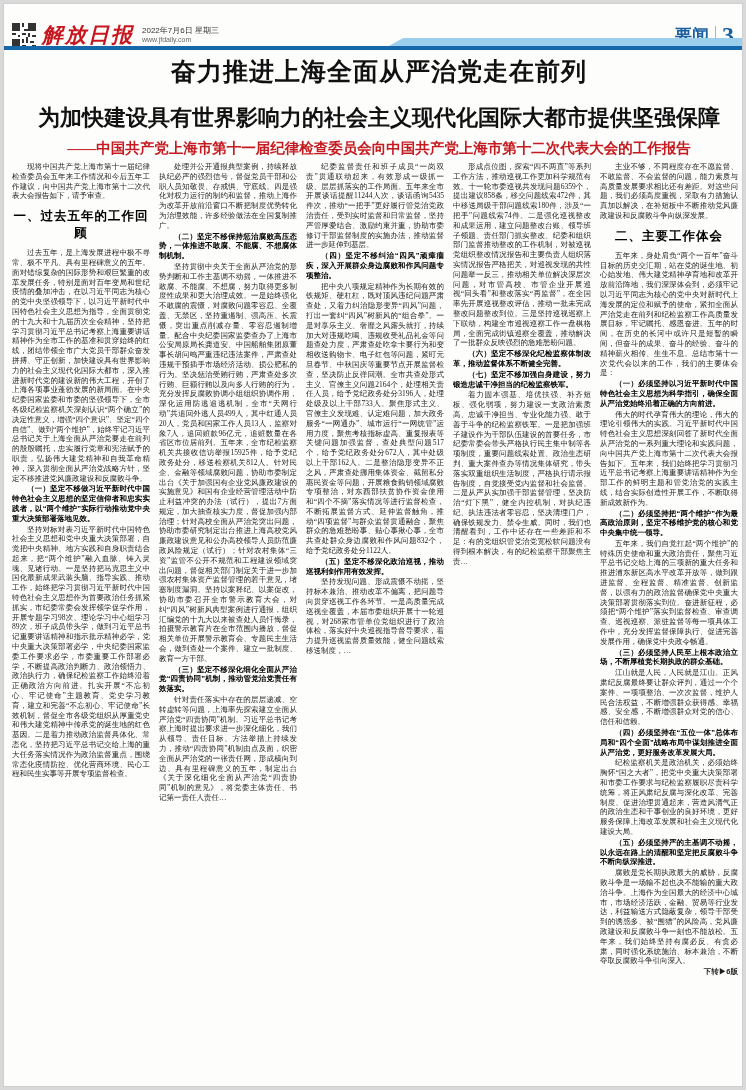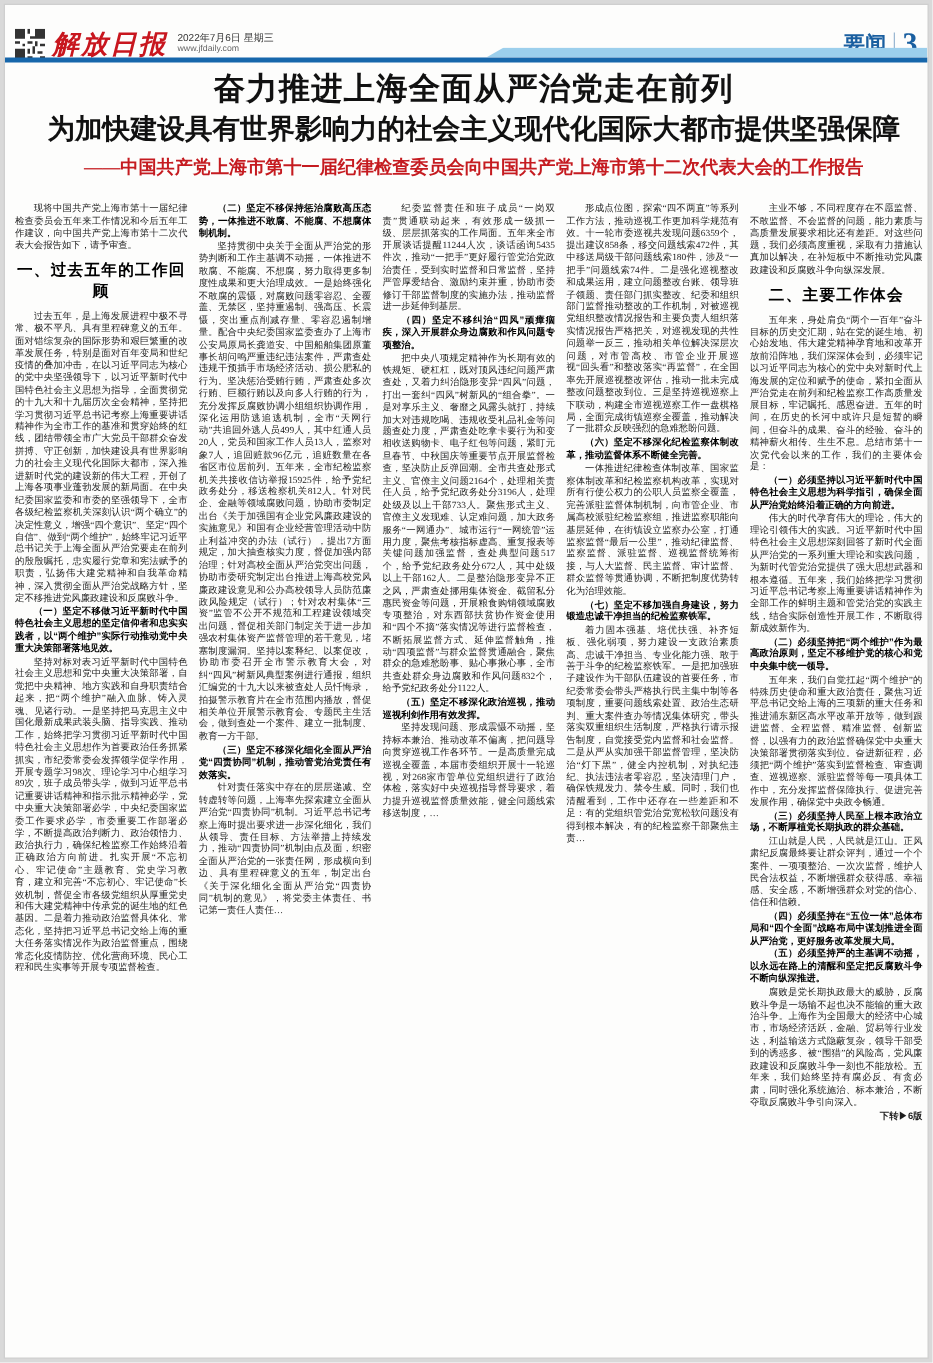--- a/index.html
+++ b/index.html
@@ -24,21 +24,21 @@
   
   .band{position:absolute;top:34px;left:0;right:0;height:13px;}
   .band-light{position:absolute;right:0;left:385px;top:0;height:8px;background:#9ccfec;
               clip-path:polygon(14px 0,100% 0,100% 100%,0 100%);}
   .band-rule{position:absolute;left:0;right:0;top:8px;height:4px;background:#1767ab;}
 
   
   .headline{position:absolute;top:52px;left:22px;right:10px;text-align:center;
             font-family:"Liberation Sans","DejaVu Sans",sans-serif;color:#111;}
   .hl1{font-size:25px;font-weight:bold;letter-spacing:1px;line-height:1.2;}
-  .hl2{font-size:22px;font-weight:bold;letter-spacing:0;line-height:1.25;margin-top:3px;}
+  .hl2{font-size:22px;font-weight:bold;letter-spacing:0;line-height:1.25;margin-top:18px;}
   .subtitle{margin-top:7px;font-family:"Liberation Serif",serif;font-weight:bold;
             font-size:14.5px;color:#c51b20;letter-spacing:0;}
   .dateline{margin-top:3px;font-size:10px;color:#222;}
 
   
   .article{position:absolute;top:158px;left:8px;right:8px;bottom:30px;display:flex;gap:9px;}
   .col{width:138px;flex:0 0 138px;height:100%;overflow:hidden;}
   .col .p, .col .bold, .col .cont{
       font-size:7.5px;line-height:9.8px;text-align:justify;color:#1c1c1c;
       font-family:"Liberation Serif","DejaVu Serif",serif;margin:0 0 1px 0;}
@@ -84,49 +84,50 @@
 
   <div class="article">
       <div class="col">
         <div class="p">现将中国共产党上海市第十一届纪律检查委员会五年来工作情况和今后五年工作建议，向中国共产党上海市第十二次代表大会报告如下，请予审查。</div>
         <div class="h1">一、过去五年的工作回顾</div>
         <div class="p">过去五年，是上海发展进程中极不寻常、极不平凡、具有里程碑意义的五年。面对错综复杂的国际形势和艰巨繁重的改革发展任务，特别是面对百年变局和世纪疫情的叠加冲击，在以习近平同志为核心的党中央坚强领导下，以习近平新时代中国特色社会主义思想为指导，全面贯彻党的十九大和十九届历次全会精神，坚持把学习贯彻习近平总书记考察上海重要讲话精神作为全市工作的基准和贯穿始终的红线，团结带领全市广大党员干部群众奋发拼搏、守正创新，加快建设具有世界影响力的社会主义现代化国际大都市，深入推进新时代党的建设新的伟大工程，开创了上海各项事业蓬勃发展的新局面。在中央纪委国家监委和市委的坚强领导下，全市各级纪检监察机关深刻认识“两个确立”的决定性意义，增强“四个意识”、坚定“四个自信”、做到“两个维护”，始终牢记习近平总书记关于上海全面从严治党要走在前列的殷殷嘱托，忠实履行党章和宪法赋予的职责，弘扬伟大建党精神和自我革命精神，深入贯彻全面从严治党战略方针，坚定不移推进党风廉政建设和反腐败斗争。</div>
         <div class="bold">（一）坚定不移做习近平新时代中国特色社会主义思想的坚定信仰者和忠实实践者，以“两个维护”实际行动推动党中央重大决策部署落地见效。</div>
         <div class="p">坚持对标对表习近平新时代中国特色社会主义思想和党中央重大决策部署，自觉把中央精神、地方实践和自身职责结合起来，把“两个维护”融入血脉、铸入灵魂、见诸行动。一是坚持把马克思主义中国化最新成果武装头脑、指导实践、推动工作，始终把学习贯彻习近平新时代中国特色社会主义思想作为首要政治任务抓紧抓实，市纪委常委会发挥领学促学作用，开展专题学习98次、理论学习中心组学习89次，班子成员带头学，做到习近平总书记重要讲话精神和指示批示精神必学，党中央重大决策部署必学，中央纪委国家监委工作要求必学，市委重要工作部署必学，不断提高政治判断力、政治领悟力、政治执行力，确保纪检监察工作始终沿着正确政治方向前进。扎实开展“不忘初心、牢记使命”主题教育、党史学习教育，建立和完善“不忘初心、牢记使命”长效机制，督促全市各级党组织从厚重党史和伟大建党精神中传承党的诞生地的红色基因。二是着力推动政治监督具体化、常态化，坚持把习近平总书记交给上海的重大任务落实情况作为政治监督重点，围绕常态化疫情防控、优化营商环境、民心工程和民生实事等开展专项监督检查。</div>
       </div>
       <div class="col">
+        <div class="p">处理并公开通报典型案例，持续释放执纪必严的强烈信号，督促党员干部和公职人员知敬畏、存戒惧、守底线。四是强化对权力运行的制约和监督，推动上海作为改革开放前沿窗口不断把制度优势转化为治理效能，许多经验做法在全国复制推广。</div>
         <div class="bold">（二）坚定不移保持惩治腐败高压态势，一体推进不敢腐、不能腐、不想腐体制机制。</div>
         <div class="p">坚持贯彻中央关于全面从严治党的形势判断和工作主基调不动摇，一体推进不敢腐、不能腐、不想腐，努力取得更多制度性成果和更大治理成效。一是始终强化不敢腐的震慑，对腐败问题零容忍、全覆盖、无禁区，坚持重遏制、强高压、长震慑，突出重点削减存量、零容忍遏制增量。配合中央纪委国家监委查办了上海市公安局原局长龚道安、中国船舶集团原董事长胡问鸣严重违纪违法案件，严肃查处违规干预插手市场经济活动、损公肥私的行为。坚决惩治受贿行贿，严肃查处多次行贿、巨额行贿以及向多人行贿的行为，充分发挥反腐败协调小组组织协调作用，深化运用防逃追逃机制，全市“天网行动”共追回外逃人员499人，其中红通人员20人，党员和国家工作人员13人，监察对象7人，追回赃款96亿元，追赃数量在各省区市位居前列。五年来，全市纪检监察机关共接收信访举报15925件，给予党纪政务处分，移送检察机关812人。针对民企、金融等领域腐败问题，协助市委制定出台《关于加强国有企业党风廉政建设的实施意见》和国有企业经营管理活动中防止利益冲突的办法（试行），提出7方面规定，加大抽查核实力度，督促加强内部治理；针对高校全面从严治党突出问题，协助市委研究制定出台推进上海高校党风廉政建设意见和公办高校领导人员防范廉政风险规定（试行）；针对农村集体“三资”监管不公开不规范和工程建设领域突出问题，督促相关部门制定关于进一步加强农村集体资产监督管理的若干意见，堵塞制度漏洞。坚持以案释纪、以案促改，协助市委召开全市警示教育大会，对纠“四风”树新风典型案例进行通报，组织汇编党的十九大以来被查处人员忏悔录，拍摄警示教育片在全市范围内播放，督促相关单位开展警示教育会、专题民主生活会，做到查处一个案件、建立一批制度、教育一方干部。</div>
         <div class="bold">（三）坚定不移深化细化全面从严治党“四责协同”机制，推动管党治党责任有效落实。</div>
         <div class="p">针对责任落实中存在的层层递减、空转虚转等问题，上海率先探索建立全面从严治党“四责协同”机制。习近平总书记考察上海时提出要求进一步深化细化，我们从领导、责任目标、方法举措上持续发力，推动“四责协同”机制由点及面，织密全面从严治党的一张责任网，形成横向到边、具有里程碑意义的五年，制定出台《关于深化细化全面从严治党“四责协同”机制的意见》，将党委主体责任、书记第一责任人责任…</div>
       </div>
       <div class="col">
         <div class="p">纪委监督责任和班子成员“一岗双责”贯通联动起来，有效形成一级抓一级、层层抓落实的工作局面。五年来全市开展谈话提醒11244人次，谈话函询5435件次，推动“一把手”更好履行管党治党政治责任，受到实时监督和日常监督，坚持严管厚爱结合、激励约束并重，协助市委修订干部监督制度的实施办法，推动监督进一步延伸到基层。</div>
         <div class="bold">（四）坚定不移纠治“四风”顽瘴痼疾，深入开展群众身边腐败和作风问题专项整治。</div>
         <div class="p">把中央八项规定精神作为长期有效的铁规矩、硬杠杠，既对顶风违纪问题严肃查处，又着力纠治隐形变异“四风”问题，打出一套纠“四风”树新风的“组合拳”。一是对享乐主义、奢靡之风露头就打，持续加大对违规吃喝、违规收受礼品礼金等问题查处力度，严肃查处吃拿卡要行为和变相收送购物卡、电子红包等问题，紧盯元旦春节、中秋国庆等重要节点开展监督检查，坚决防止反弹回潮。全市共查处形式主义、官僚主义问题2164个，处理相关责任人员，给予党纪政务处分3196人，处理处级及以上干部733人。聚焦形式主义、官僚主义发现难、认定难问题，加大政务服务“一网通办”、城市运行“一网统管”运用力度，聚焦考核指标虚高、重复报表等关键问题加强监督，查处典型问题517个，给予党纪政务处分672人，其中处级以上干部162人。二是整治隐形变异不正之风，严肃查处挪用集体资金、截留私分惠民资金等问题，开展粮食购销领域腐败专项整治，对东西部扶贫协作资金使用和“四个不摘”落实情况等进行监督检查，不断拓展监督方式、延伸监督触角，推动“四项监督”与群众监督贯通融合，聚焦群众的急难愁盼事、贴心事揪心事，全市共查处群众身边腐败和作风问题832个，给予党纪政务处分1122人。</div>
         <div class="bold">（五）坚定不移深化政治巡视，推动巡视利剑作用有效发挥。</div>
         <div class="p">坚持发现问题、形成震慑不动摇，坚持标本兼治、推动改革不偏离，把问题导向贯穿巡视工作各环节。一是高质量完成巡视全覆盖，本届市委组织开展十一轮巡视，对268家市管单位党组织进行了政治体检，落实好中央巡视指导督导要求，着力提升巡视监督质量效能，健全问题线索移送制度，…</div>
       </div>
       <div class="col">
         <div class="p">形成点位图，探索“四不两直”等系列工作方法，推动巡视工作更加科学规范有效。十一轮市委巡视共发现问题6359个，提出建议858条，移交问题线索472件，其中移送局级干部问题线索180件，涉及“一把手”问题线索74件。二是强化巡视整改和成果运用，建立问题整改台账、领导班子领题、责任部门抓实整改、纪委和组织部门监督推动整改的工作机制，对被巡视党组织整改情况报告和主要负责人组织落实情况报告严格把关，对巡视发现的共性问题举一反三，推动相关单位解决深层次问题，对市管高校、市管企业开展巡视“回头看”和整改落实“再监督”，在全国率先开展巡视整改评估，推动一批未完成整改问题整改到位。三是坚持巡视巡察上下联动，构建全市巡视巡察工作一盘棋格局，全面完成街镇巡察全覆盖，推动解决了一批群众反映强烈的急难愁盼问题。</div>
         <div class="bold">（六）坚定不移深化纪检监察体制改革，推动监督体系不断健全完善。</div>
-        <div class="p">一体推进纪律检查体制改革、国家监察体制改革和纪检监察机构改革，实现对所有行使公权力的公职人员监察全覆盖，完善派驻监督体制机制，向市管企业、市属高校派驻纪检监察组，推进监察职能向基层延伸，在街镇设立监察办公室，打通监察监督“最后一公里”，推动纪律监督、监察监督、派驻监督、巡视监督统筹衔接，与人大监督、民主监督、审计监督、群众监督等贯通协调，不断把制度优势转化为治理效能。</div>
         <div class="bold">（七）坚定不移加强自身建设，努力锻造忠诚干净担当的纪检监察铁军。</div>
         <div class="p">着力固本强基、培优扶强、补齐短板、强化弱项，努力建设一支政治素质高、忠诚干净担当、专业化能力强、敢于善于斗争的纪检监察铁军。一是把加强班子建设作为干部队伍建设的首要任务，市纪委常委会带头严格执行民主集中制等各项制度，重要问题线索处置、政治生态研判、重大案件查办等情况集体研究，带头落实双重组织生活制度，严格执行请示报告制度，自觉接受党内监督和社会监督。二是从严从实加强干部监督管理，坚决防治“灯下黑”，健全内控机制，对执纪违纪、执法违法者零容忍，坚决清理门户，确保铁规发力、禁令生威。同时，我们也清醒看到，工作中还存在一些差距和不足：有的党组织管党治党宽松软问题没有得到根本解决，有的纪检监察干部聚焦主责…</div>
       </div>
       <div class="col">
         <div class="p">主业不够，不同程度存在不愿监督、不敢监督、不会监督的问题，能力素质与高质量发展要求相比还有差距。对这些问题，我们必须高度重视，采取有力措施认真加以解决，在补短板中不断推动党风廉政建设和反腐败斗争向纵深发展。</div>
         <div class="h1">二、主要工作体会</div>
         <div class="p">五年来，身处肩负“两个一百年”奋斗目标的历史交汇期，站在党的诞生地、初心始发地、伟大建党精神孕育地和改革开放前沿阵地，我们深深体会到，必须牢记以习近平同志为核心的党中央对新时代上海发展的定位和赋予的使命，紧扣全面从严治党走在前列和纪检监察工作高质量发展目标，牢记嘱托、感恩奋进。五年的时间，在历史的长河中或许只是短暂的瞬间，但奋斗的成果、奋斗的经验、奋斗的精神薪火相传、生生不息。总结市第十一次党代会以来的工作，我们的主要体会是：</div>
         <div class="bold">（一）必须坚持以习近平新时代中国特色社会主义思想为科学指引，确保全面从严治党始终沿着正确的方向前进。</div>
-        <div class="p">伟大的时代孕育伟大的理论，伟大的理论引领伟大的实践。习近平新时代中国特色社会主义思想深刻回答了新时代全面从严治党的一系列重大理论和实践问题，为新时代管党治党提供了强大思想武器和根本遵循。五年来，我们始终把学习贯彻习近平总书记考察上海重要讲话精神作为全部工作的鲜明主题和管党治党的实践主线，结合实际创造性开展工作，不断取得新成效新作为。</div>
+        <div class="p">伟大的时代孕育伟大的理论，伟大的理论引领伟大的实践。习近平新时代中国特色社会主义思想深刻回答了新时代全面从严治党的一系列重大理论和实践问题，向中国共产党上海市第十二次代表大会报告如下。五年来，我们始终把学习贯彻习近平总书记考察上海重要讲话精神作为全部工作的鲜明主题和管党治党的实践主线，结合实际创造性开展工作，不断取得新成效新作为。</div>
         <div class="bold">（二）必须坚持把“两个维护”作为最高政治原则，坚定不移维护党的核心和党中央集中统一领导。</div>
         <div class="p">五年来，我们自觉扛起“两个维护”的特殊历史使命和重大政治责任，聚焦习近平总书记交给上海的三项新的重大任务和推进浦东新区高水平改革开放等，做到跟进监督、全程监督、精准监督、创新监督，以强有力的政治监督确保党中央重大决策部署贯彻落实到位。奋进新征程，必须把“两个维护”落实到监督检查、审查调查、巡视巡察、派驻监督等每一项具体工作中，充分发挥监督保障执行、促进完善发展作用，确保党中央政令畅通。</div>
         <div class="bold">（三）必须坚持人民至上根本政治立场，不断厚植党长期执政的群众基础。</div>
         <div class="p">江山就是人民，人民就是江山。正风肃纪反腐最终要让群众评判，通过一个个案件、一项项整治、一次次监督，维护人民合法权益，不断增强群众获得感、幸福感、安全感，不断增强群众对党的信心、信任和信赖。</div>
         <div class="bold">（四）必须坚持在“五位一体”总体布局和“四个全面”战略布局中谋划推进全面从严治党，更好服务改革发展大局。</div>
+        <div class="p">纪检监察机关是政治机关，必须始终胸怀“国之大者”，把党中央重大决策部署和市委工作要求与纪检监察履职尽责科学统筹，将正风肃纪反腐与深化改革、完善制度、促进治理贯通起来，营造风清气正的政治生态和干事创业的良好环境，更好服务保障上海改革发展和社会主义现代化建设大局。</div>
         <div class="bold">（五）必须坚持严的主基调不动摇，以永远在路上的清醒和坚定把反腐败斗争不断向纵深推进。</div>
         <div class="p">腐败是党长期执政最大的威胁，反腐败斗争是一场输不起也决不能输的重大政治斗争。上海作为全国最大的经济中心城市，市场经济活跃，金融、贸易等行业发达，利益输送方式隐蔽复杂，领导干部受到的诱惑多、被“围猎”的风险高，党风廉政建设和反腐败斗争一刻也不能放松。五年来，我们始终坚持有腐必反、有贪必肃，同时强化系统施治、标本兼治，不断夺取反腐败斗争引向深入。</div>
         <div class="cont">下转▶6版</div>
       </div>
     </div>
 
 </div>
 
 </body></html>

